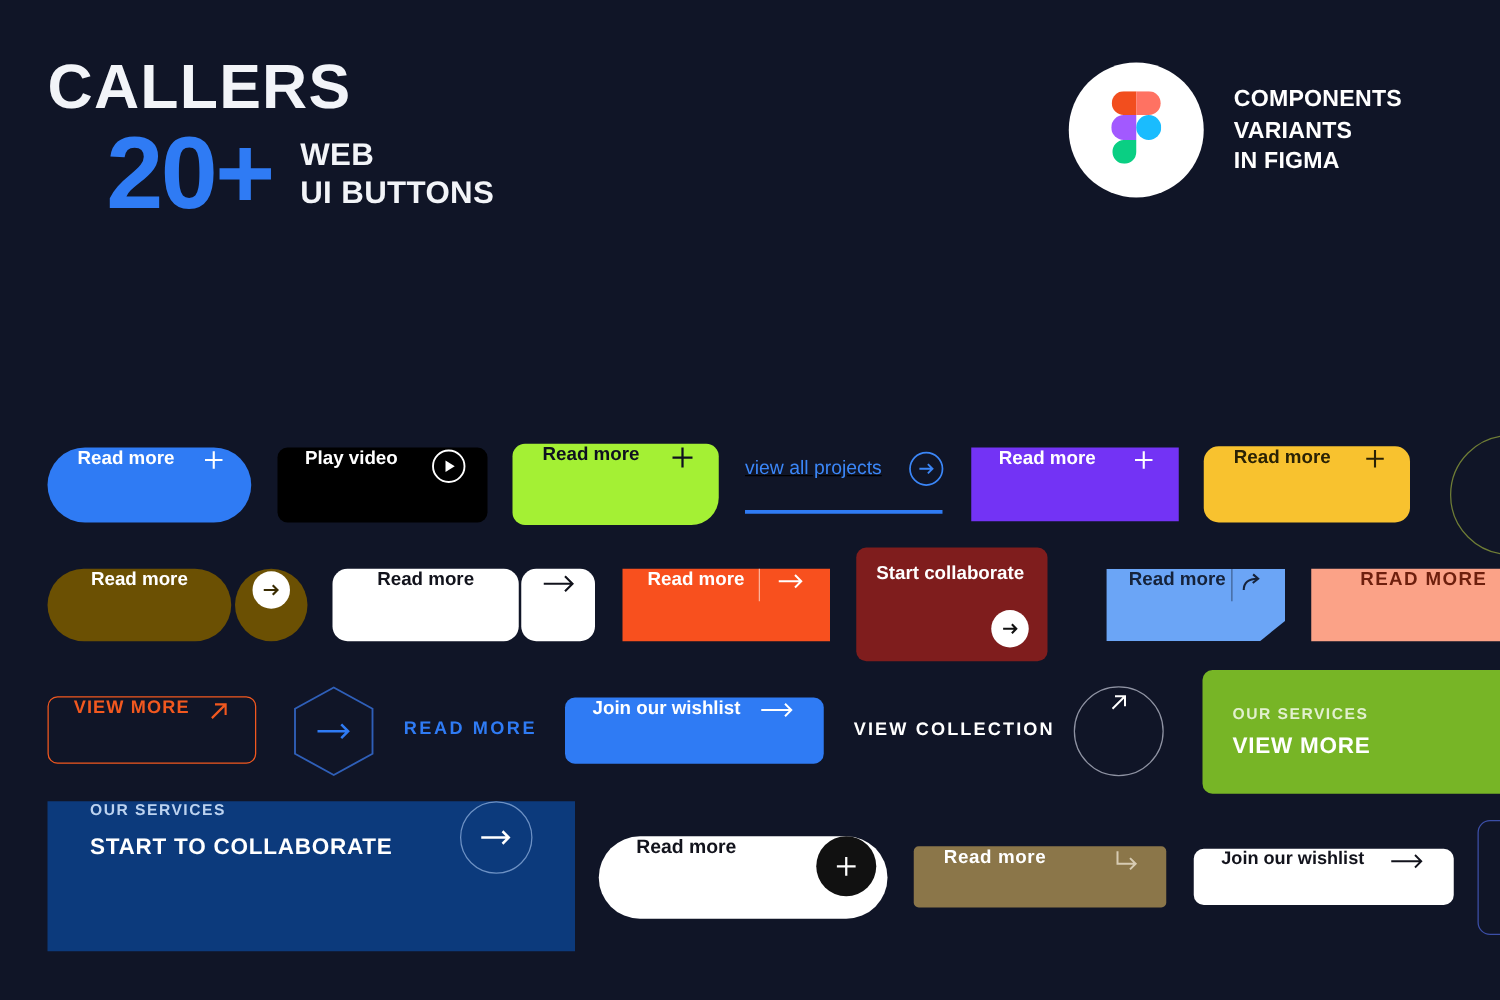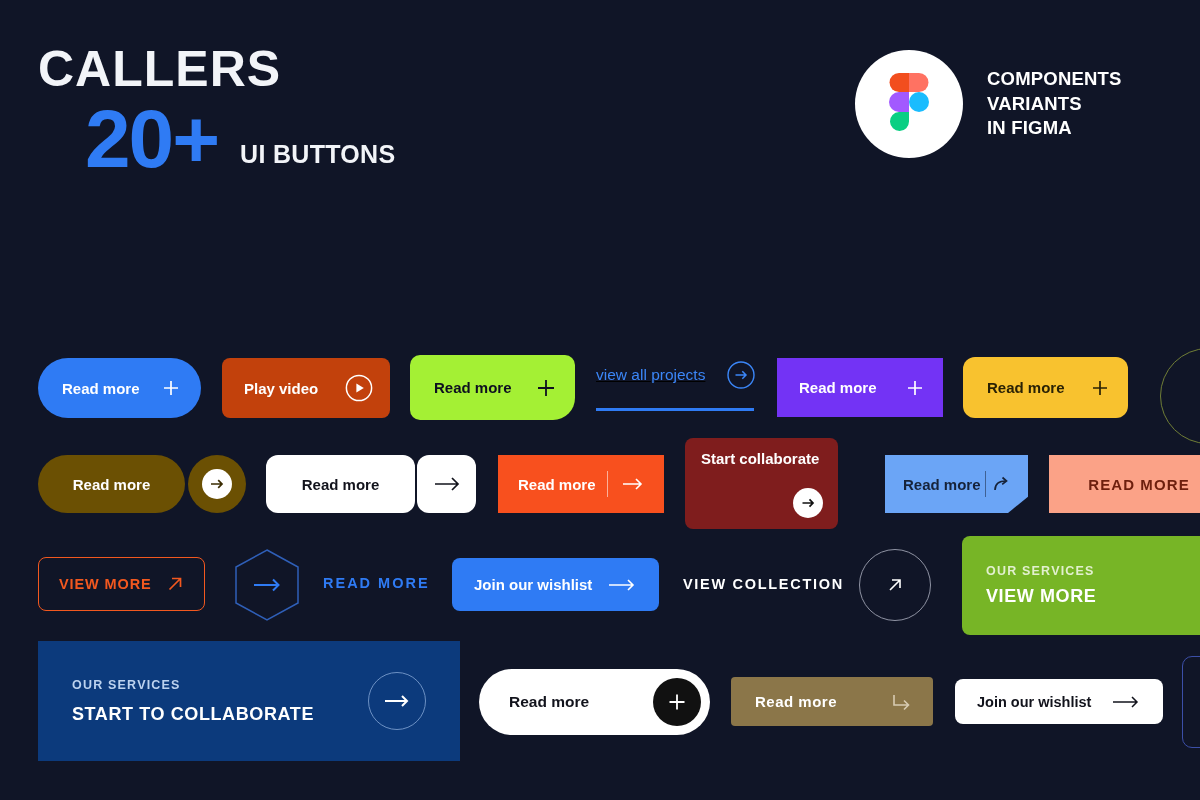--- a/index.html
+++ b/index.html
@@ -32,33 +32,33 @@
   .badge-circle {
     width: 108px; height: 108px; border-radius: 50%; background: #ffffff;
     display: flex; align-items: center; justify-content: center;
   }
   .badge-txt {
     margin-left: 24px; color: #ffffff; font-size: 18.5px;
     font-weight: 700; line-height: 1.33; letter-spacing: 0.2px;
   }
 
   
-  .btn { position: absolute; display: flex; align-items: center; cursor: pointer; }
+  .btn { position: absolute; display: flex; align-items: flex-start; cursor: pointer; }
   .lbl { white-space: nowrap; }
   .ic { display: flex; align-items: center; justify-content: center; flex: none; }
 
   .r1-blue {
     left: 38px; top: 358px; width: 163px; height: 60px; border-radius: 30px;
     background: #2f7bf4; justify-content: space-between; padding: 0 20px 0 24px;
   }
   .r1-blue .lbl { color:#fff; font-size:15px; font-weight:700; }
 
   .r1-gray {
     left: 222px; top: 358px; width: 168px; height: 60px; border-radius: 8px;
-    background: #c2410c; justify-content: space-between; padding: 0 16px 0 22px;
+    background: #000000; justify-content: space-between; padding: 0 16px 0 22px;
   }
   .r1-gray .lbl { color:#fff; font-size:15px; font-weight:700; }
 
   .r1-lime {
     left: 410px; top: 355px; width: 165px; height: 65px;
     border-radius: 10px 10px 22px 10px;
     background: #a4f034; justify-content: space-between; padding: 0 18px 0 24px;
   }
   .r1-lime .lbl { color:#0e1020; font-size:15px; font-weight:700; }
 
@@ -212,20 +212,21 @@
 </head>
 <body>
 
 <div class="stage">
 
   <div class="hdr">
     <div class="hdr-callers">CALLERS</div>
     <div class="hdr-row2">
       <div class="hdr-20">20+</div>
       <div class="hdr-sub">
+        <div>WEB</div>
         <div>UI BUTTONS</div>
       </div>
     </div>
   </div>
 
   <div class="badge">
     <div class="badge-circle">
       <span>
         <svg width="40" height="58" viewBox="0 0 40 58">
           <path d="M10 0h10v19H10a9.5 9.5 0 0 1 0-19z" fill="#f24e1e"></path>

